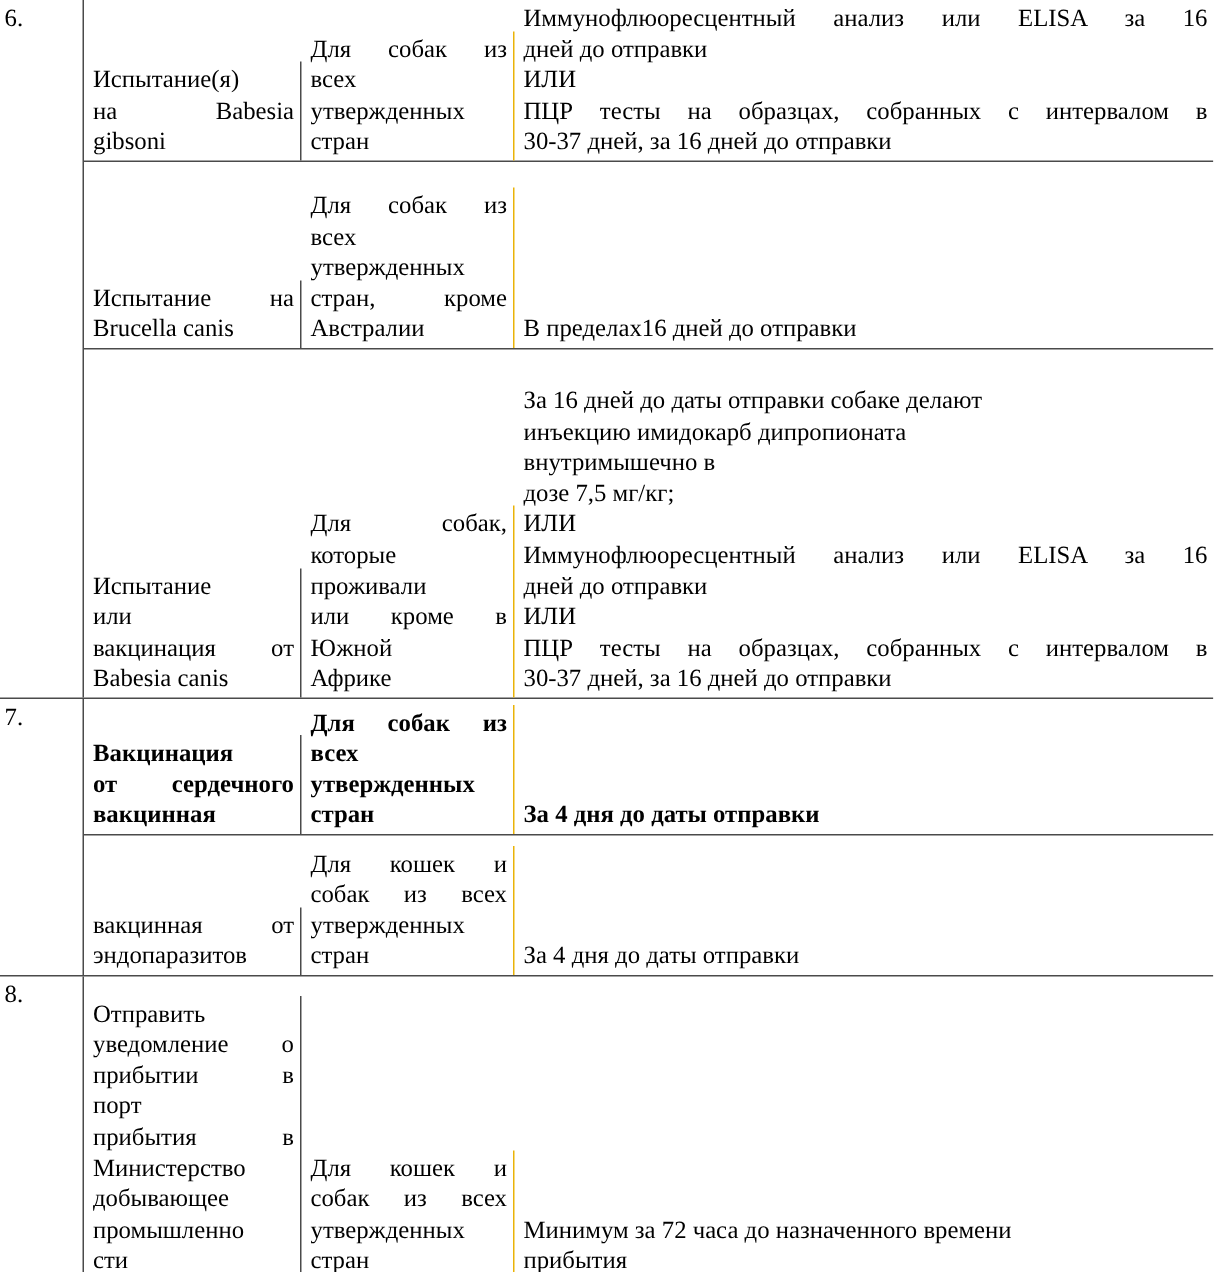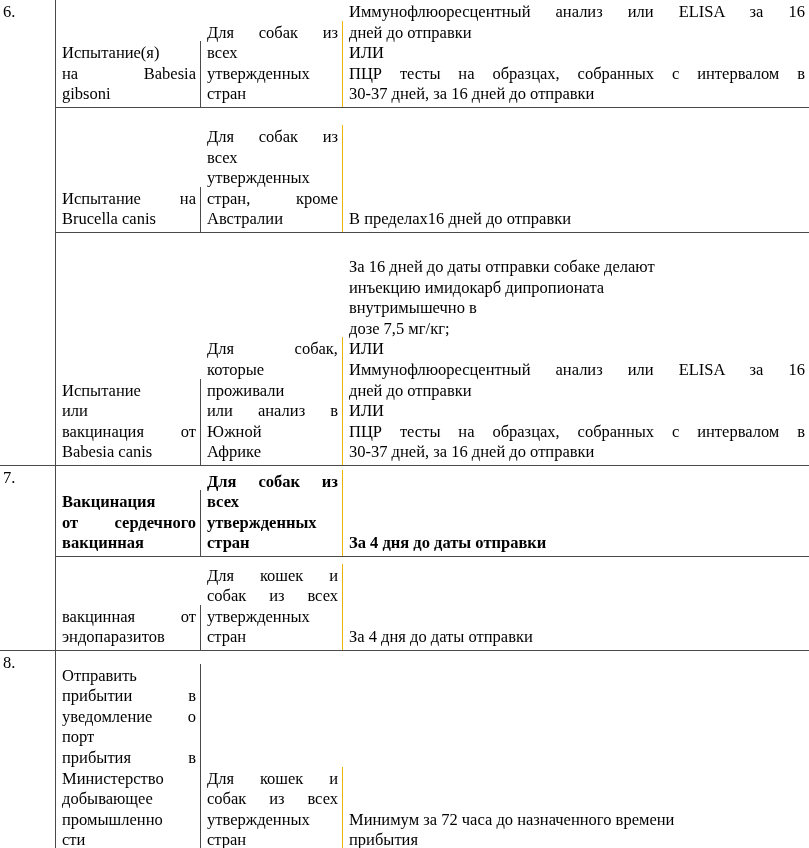--- a/index.html
+++ b/index.html
@@ -86,21 +86,21 @@
             <div class="cell c0">
               <div class="ln j"><span>Испытание</span></div>
               <div class="ln j"><span>или</span></div>
               <div class="ln j"><span>вакцинация от</span></div>
               <div class="ln"><span class="it">Babesia canis</span></div>
             </div>
             <div class="cell c1">
               <div class="ln j"><span>Для собак,</span></div>
               <div class="ln j"><span>которые</span></div>
               <div class="ln j"><span>проживали</span></div>
-              <div class="ln j"><span>или анализ в</span></div>
+              <div class="ln j"><span>или кроме в</span></div>
               <div class="ln j"><span>Южной</span></div>
               <div class="ln"><span>Африке</span></div>
             </div>
             <div class="cell c2">
               <div class="ln"><span>За 16 дней до даты отправки собаке делают</span></div>
               <div class="ln"><span>инъекцию имидокарб дипропионата</span></div>
               <div class="ln"><span>внутримышечно в</span></div>
               <div class="ln"><span>дозе 7,5 мг/кг;</span></div>
               <div class="ln"><span>ИЛИ</span></div>
               <div class="ln j"><span>Иммунофлюоресцентный анализ или ELISA за 16</span></div>
@@ -147,22 +147,22 @@
             </div>
           </div>
         </div>
       </div>
       <div class="section">
         <div class="numcol">8.</div>
         <div class="rows">
           <div class="subrow" style="min-height: 202px;">
             <div class="cell c0">
               <div class="ln j"><span>Отправить</span></div>
+              <div class="ln j"><span>уведомление о</span></div>
               <div class="ln j"><span>прибытии в</span></div>
-              <div class="ln j"><span>уведомление о</span></div>
               <div class="ln j"><span>порт</span></div>
               <div class="ln j"><span>прибытия в</span></div>
               <div class="ln j"><span>Министерство</span></div>
               <div class="ln j"><span>добывающее</span></div>
               <div class="ln j"><span>промышленно</span></div>
               <div class="ln"><span>сти</span></div>
             </div>
             <div class="cell c1">
               <div class="ln j"><span>Для кошек и</span></div>
               <div class="ln j"><span>собак из всех</span></div>

